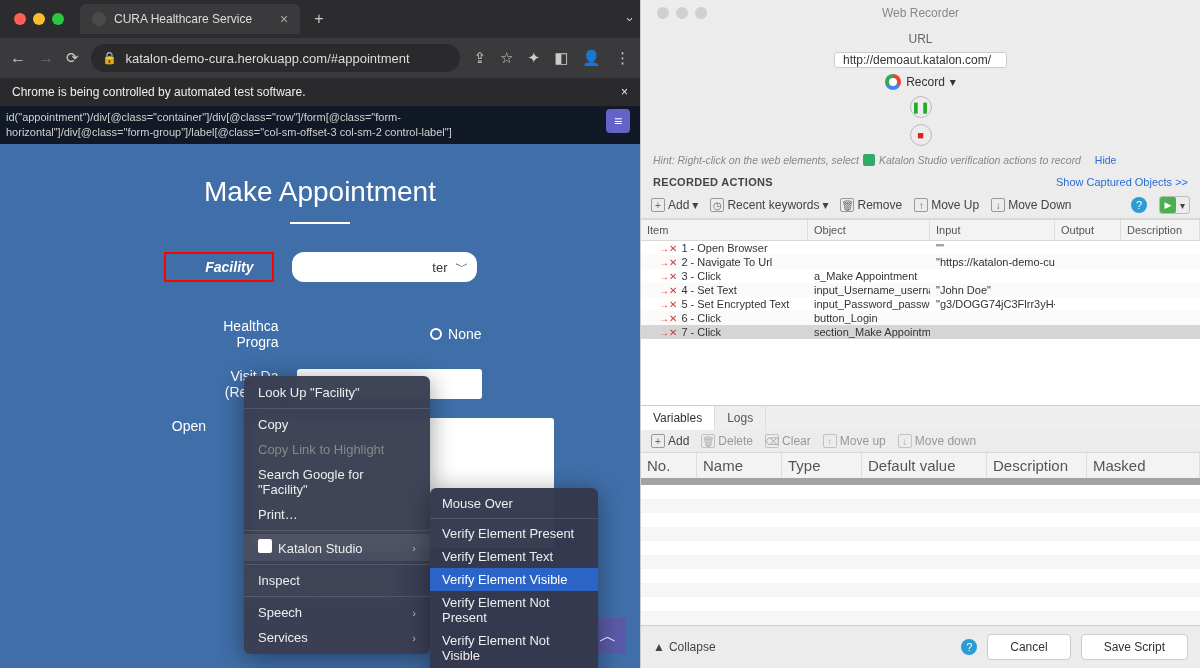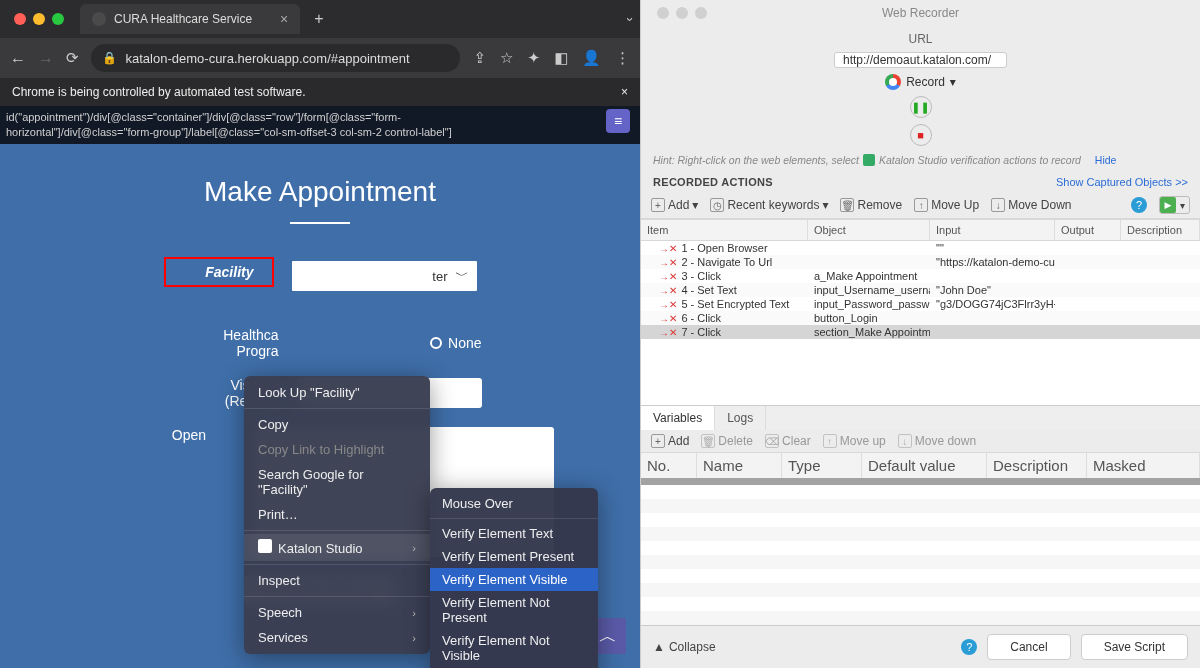--- a/index.html
+++ b/index.html
@@ -24,21 +24,21 @@
   .auto-banner{height:28px;background:#2a2a2c;color:#eee;font-size:12px;display:flex;align-items:center;padding:0 12px;justify-content:space-between;}
   .xpath{background:#121926;color:#d0d0d0;font-family:ui-monospace,Menlo,monospace;font-size:11px;padding:4px 6px;line-height:14px;white-space:pre;overflow:hidden;position:relative;}
   .hambtn{position:absolute;right:10px;top:3px;background:#6363c8;width:24px;height:24px;border-radius:4px;display:flex;align-items:center;justify-content:center;font-size:14px;color:#fff;}
   
   .page { flex:1; background:linear-gradient(#3f6ea8,#3f6ea8); position:relative; overflow:hidden; color:#fff;}
   .page h1{text-align:center;font-weight:400;font-size:28px;margin-top:32px;}
   .divider{width:60px;height:2px;background:#fff;margin:14px auto 28px;}
   .form-row{display:flex;align-items:center;justify-content:center;gap:18px;margin-bottom:18px;font-size:14px;}
   .form-row label{width:120px;text-align:right;}
   .facility-box{border:2px solid #ff0000;background:rgba(0,0,0,0);padding:5px 18px;font-weight:bold;color:#fff;position:relative;width:110px;text-align:right;font-style:italic;}
-  .select{background:#fff;color:#333;height:30px;width:185px;border-radius:1px;display:flex;align-items:center;justify-content:flex-end;padding:0 8px;font-size:13px;margin-top:9px;}
+  .select{background:#fff;color:#333;height:30px;width:185px;border-radius:12px;display:flex;align-items:center;justify-content:flex-end;padding:0 8px;font-size:13px;}
   .radio{display:flex;align-items:center;gap:6px;color:#fff;}
   .dateinput{background:#fff;width:185px;height:30px;border-radius:3px;}
   .textarea{background:#fff;width:300px;height:130px;border-radius:3px;margin-left:30px;}
   .bookbtn{background:#fff;color:#333;border:none;padding:8px 18px;border-radius:4px;font-size:14px;margin:18px auto 0;display:block;}
   .upbtn{position:absolute;right:14px;bottom:14px;width:36px;height:36px;background:#5a5aa8;display:flex;align-items:center;justify-content:center;font-size:18px;border-radius:2px;}
   
   
   .ctx{position:absolute;left:244px;top:232px;width:186px;background:rgba(58,62,82,0.97);border-radius:6px;box-shadow:0 4px 24px rgba(0,0,0,.4);font-size:13px;color:#eee;padding:4px 0;backdrop-filter:blur(6px);}
   .ctx .mi{padding:5px 14px;display:flex;align-items:center;justify-content:space-between;}
   .ctx .mi.dis{color:#888;}
@@ -231,22 +231,22 @@
         </div>
       <div class="mi">
           <span>Services</span>
           <span class="subarr">›</span>
         </div>
     </div>
 
     <div class="submenu">
       <div class="mi">Mouse Over</div>
       <div class="sep"></div>
+      <div class="mi">Verify Element Present</div>
       <div class="mi">Verify Element Text</div>
-      <div class="mi">Verify Element Present</div>
       <div class="mi hl">Verify Element Visible</div>
       <div class="mi">Verify Element Not Present</div>
       <div class="mi">Verify Element Not Visible</div>
       <div class="mi">Verify Element Clickable</div>
 
     </div>
   </div>
 </div>
 
 <div class="rec">

